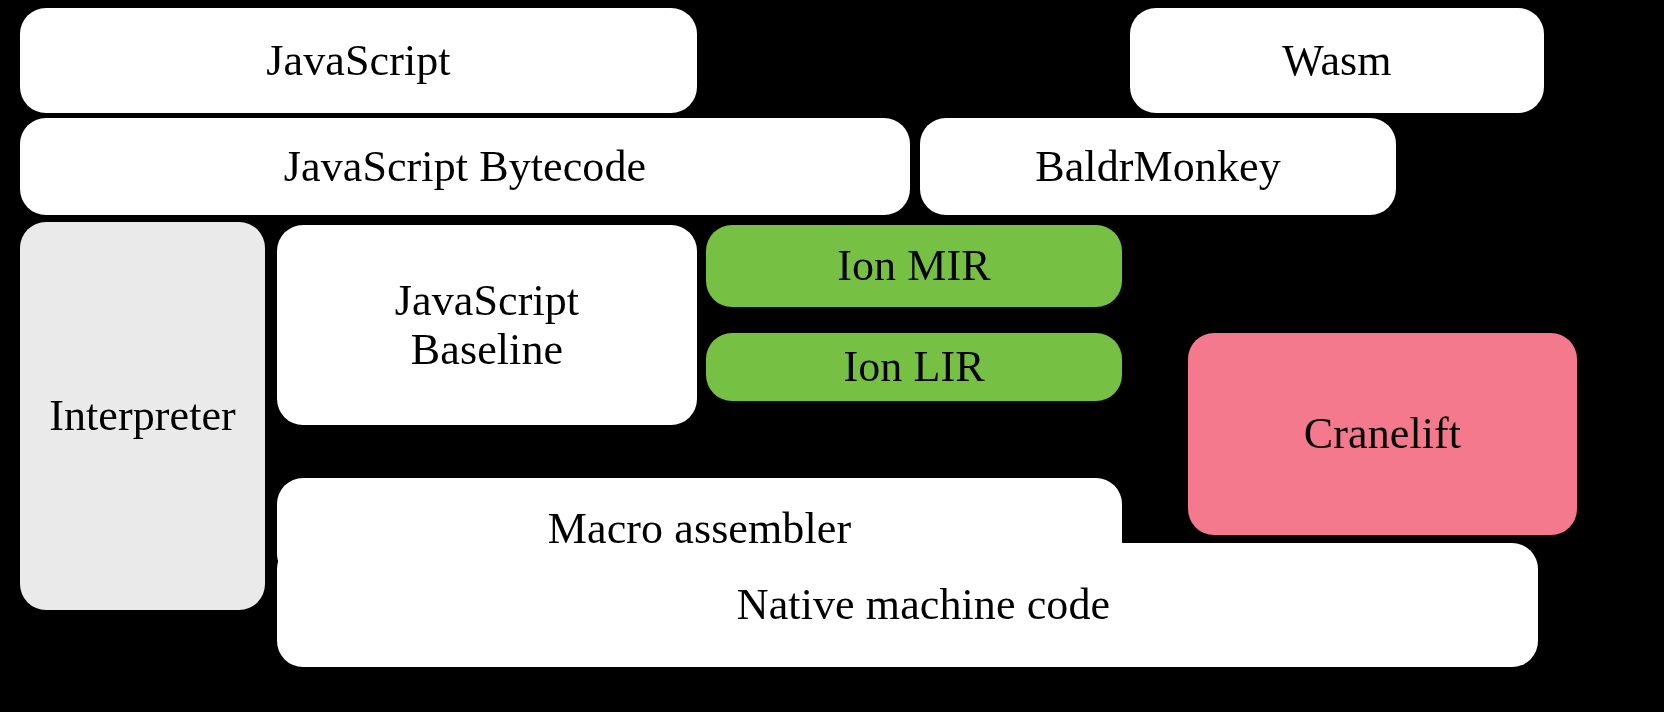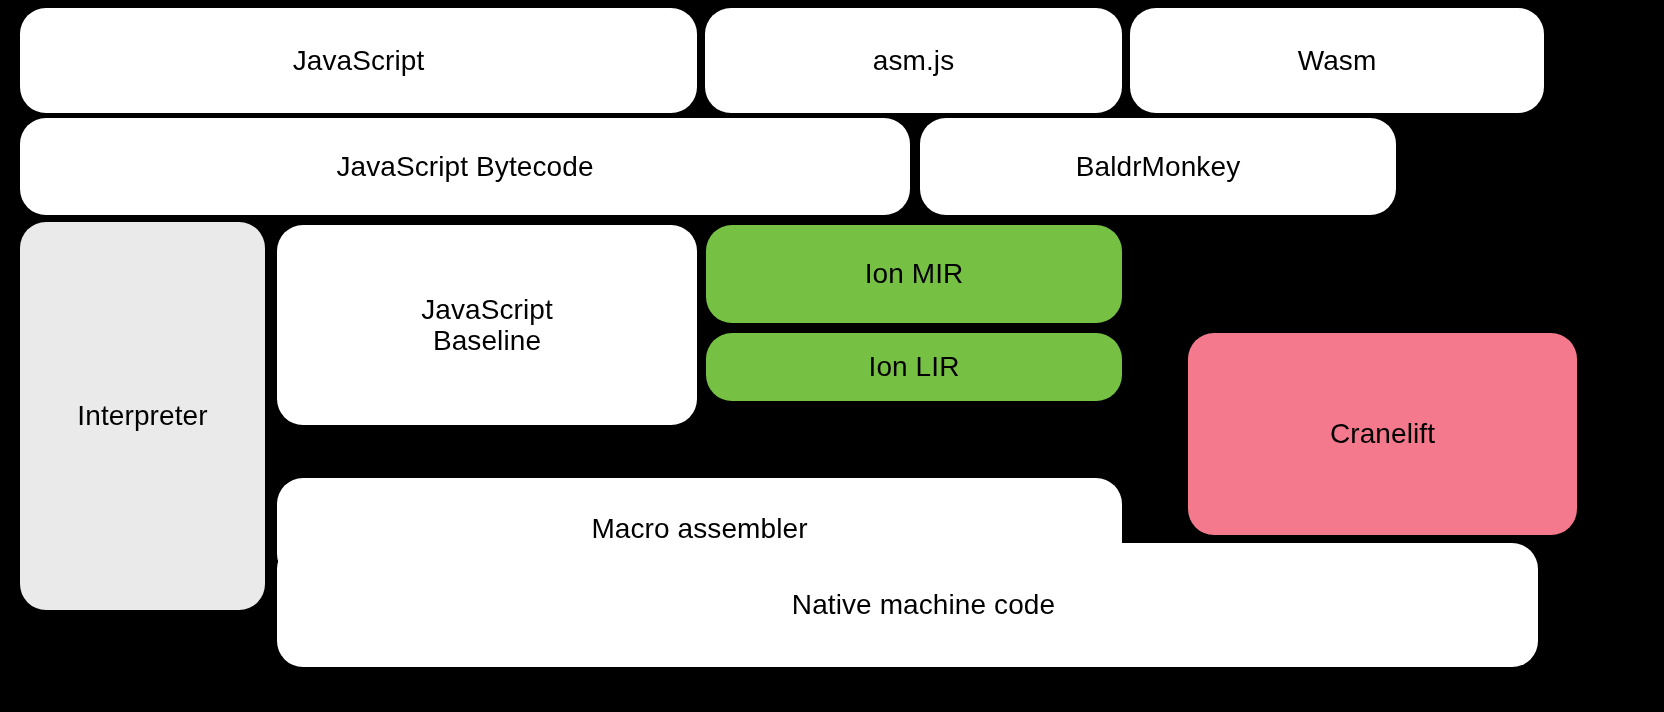--- a/index.html
+++ b/index.html
@@ -18,42 +18,42 @@
   .node {
     position: absolute;
     box-sizing: border-box;
     display: flex;
     align-items: center;
     justify-content: center;
     text-align: center;
     color: #000000;
     background: #ffffff;
     border-radius: 26px;
-    font-size: 28px;
+    font-size: 44px;
     line-height: 1.12;
     font-weight: 400;
     letter-spacing: 0.1px;
     white-space: pre-line;
     user-select: none;
+    font-family: Liberation Serif, serif;
   }
   .fill-white   { background: #ffffff; }
   .fill-gray    { background: #eaeaea; }
   .fill-green   { background: #76c143; }
   .fill-red     { background: #f4798c; }
 </style>
 </head>
 <body style="background: rgb(0, 0, 0);">
 
 <div id="canvas" style="background: rgb(0, 0, 0);">
     <div class="node fill-white" style="left: 20px; top: 8px; width: 677px; height: 105px;"><span>JavaScript</span></div>
-    <div class="node fill-white" style="left: 705px; top: 8px; width: 417px; height: 105px;"><span>asm.js</span></div>
     <div class="node fill-white" style="left: 1130px; top: 8px; width: 414px; height: 105px; text-align: center;"><span>Wasm</span></div>
     <div class="node fill-white" style="left: 20px; top: 118px; width: 890px; height: 97px;"><span>JavaScript Bytecode</span></div>
     <div class="node fill-white" style="left: 920px; top: 118px; width: 476px; height: 97px; text-align: center;"><span>BaldrMonkey</span></div>
     <div class="node fill-gray" style="left: 20px; top: 222px; width: 245px; height: 388px;"><span>Interpreter</span></div>
     <div class="node fill-white" style="left: 277px; top: 225px; width: 420px; height: 200px;"><span>JavaScript
 Baseline</span></div>
-    <div class="node fill-green" style="left: 706px; top: 225px; width: 416px; height: 98px;"><span>Ion MIR</span></div>
+    <div class="node fill-green" style="left: 706px; top: 225px; width: 416px; height: 82px;"><span>Ion MIR</span></div>
     <div class="node fill-green" style="left: 706px; top: 333px; width: 416px; height: 68px;"><span>Ion LIR</span></div>
     <div class="node fill-red" style="left: 1188px; top: 333px; width: 389px; height: 202px;"><span>Cranelift</span></div>
     <div class="node fill-white" style="left: 277px; top: 433px; width: 845px; height: 102px; margin-top: 45px;"><span>Macro assembler</span></div>
     <div class="node fill-white" style="left: 277px; top: 543px; width: 1261px; height: 124px; padding-left: 32px;"><span>Native machine code</span></div>
   </div>
 
 </body></html>

